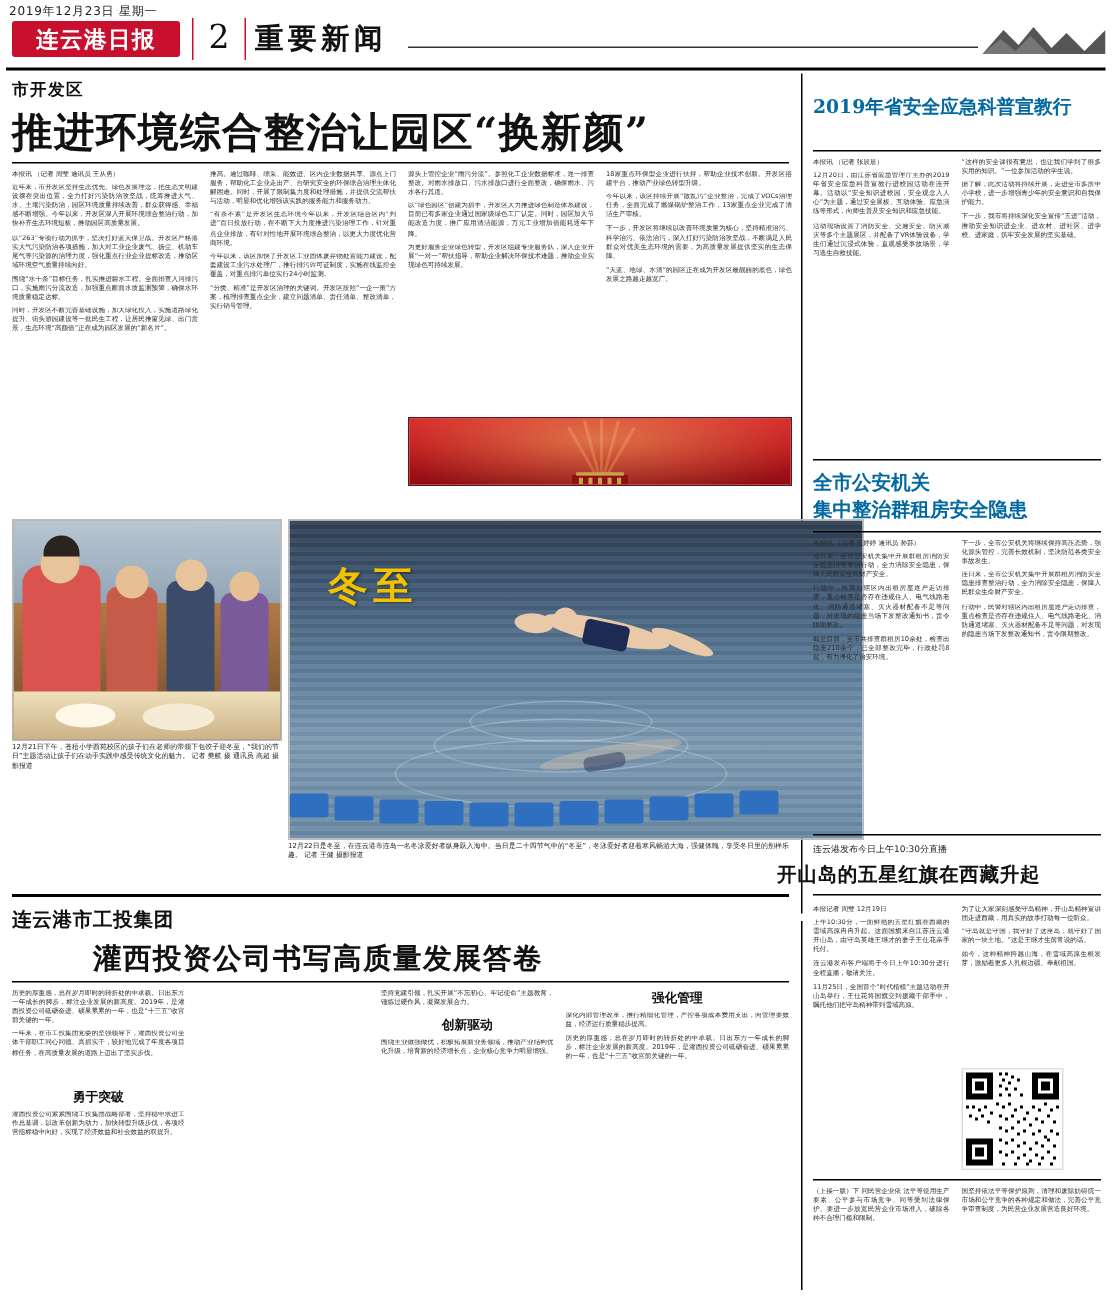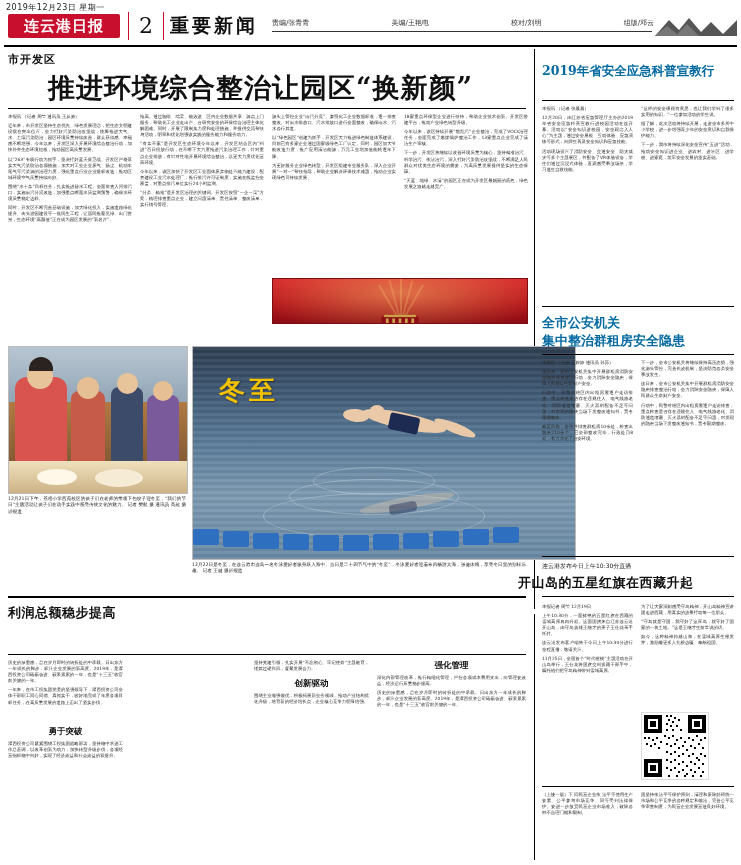--- a/index.html
+++ b/index.html
@@ -46,21 +46,21 @@
     text-align:justify;word-break:break-all;overflow:hidden;
     font-family:"DejaVu Sans","Liberation Sans",sans-serif;
   }
   .col{position:absolute;overflow:hidden;}
 
   
   .kicker{font-size:11px;font-weight:bold;letter-spacing:1px;color:#111;
     font-family:"DejaVu Serif","Liberation Serif",serif;}
   .bighead{
     font-family:"DejaVu Serif","Liberation Serif",serif;
-    font-weight:bold;font-size:27px;letter-spacing:1px;color:#111;white-space:nowrap;margin-left:40px;
+    font-weight:bold;font-size:27px;letter-spacing:1px;color:#111;white-space:nowrap;
   }
 
   
   .banner{
     position:absolute;border:1px solid #7a0d12;overflow:hidden;
     background:linear-gradient(180deg,#d6252a 0%,#b5121a 55%,#8d0d14 100%);
   }
   .banner-text{
     position:absolute;left:0;top:50%;transform:translateY(-50%);width:100%;
     text-align:center;font-family:"DejaVu Serif","Liberation Serif",serif;
@@ -117,26 +117,20 @@
 
 <div class="page">
 
   <div class="masthead">
     <div class="md-date">2019年12月23日 星期一</div>
     <div class="md-title">连云港日报</div>
     <div class="md-sep"></div>
     <div class="md-pageno">2</div>
     <div class="md-sep2"></div>
     <div class="md-section">重要新闻</div>
-    <div class="md-meta">
-      <span>责编/张青青</span>
-      <span>美编/王艳电</span>
-      <span>校对/刘明</span>
-      <span>组版/邓云</span>
-    </div>
     <div class="md-rule"></div>
     <svg class="md-mtn" viewBox="0 0 82 22">
       <path d="M0 22 L14 6 L24 16 L34 4 L46 18 L56 8 L68 20 L82 6 L82 22 Z" fill="#555"></path>
       <path d="M0 22 L12 12 L22 20 L32 10 L44 22 Z" fill="#777"></path>
     </svg>
   </div>
 
   <div class="hr" style="left:4px;top:45px;width:733px;height:2px;"></div>
   <div class="vr" style="left:534px;top:49px;width:1px;height:560px;"></div>
 
@@ -230,21 +224,22 @@
     <div class="float" style="left:210px;bottom:10px;width:26px;height:16px;"></div>
     <div class="float" style="left:240px;bottom:12px;width:26px;height:16px;"></div>
     <div class="float" style="left:270px;bottom:14px;width:26px;height:16px;"></div>
     <div class="float" style="left:300px;bottom:16px;width:26px;height:16px;"></div>
     <div class="pb-title" style="left:26px;top:26px;">冬至</div>
   </div>
   <div class="cap" style="left:192px;top:562px;width:334px;height:26px;">12月22日是冬至，在连云港市连岛一名冬泳爱好者纵身跃入海中。当日是二十四节气中的“冬至”，冬泳爱好者迎着寒风畅游大海，强健体魄，享受冬日里的别样乐趣。 记者 王健 摄影报道</div>
 
   <div class="hr" style="left:8px;top:596px;width:518px;height:2px;"></div>
 
-  <div style="position:absolute;left:8px;top:604px;" class="mid-head">利润总额稳步提高</div>
+  <div style="position:absolute;left:8px;top:604px;" class="mid-head">连云港市工投集团</div>
+  <div style="position:absolute;left:62px;top:626px;" class="big-sub">灌西投资公司书写高质量发展答卷</div>
   <div class="hr" style="left:8px;top:654px;width:518px;height:1px;"></div>
 
   <div class="col" style="left:8px;top:660px;width:115px;height:200px;">
     <div class="txt">历史的厚重感，总在岁月即时的转折处的中承载。日出东方一年成长的脚步，标注企业发展的新高度。2019年，是灌西投资公司砥砺奋进、硕果累累的一年，也是“十三五”收官前关键的一年。</div>
     <div class="txt" style="margin-top:3px;">一年来，在市工投集团党委的坚强领导下，灌西投资公司全体干部职工同心同德、真抓实干，较好地完成了年度各项目标任务，在高质量发展的道路上迈出了坚实步伐。</div>
     <div class="small-head" style="margin:20px 0 3px;">勇于突破</div>
     <div class="txt">灌西投资公司紧紧围绕工投集团战略部署，坚持稳中求进工作总基调，以改革创新为动力，加快转型升级步伐，各项经营指标稳中向好，实现了经济效益和社会效益的双提升。</div>
   </div>
   <div class="col" style="left:254px;top:660px;width:115px;height:200px;">
     <div class="txt">坚持党建引领，扎实开展“不忘初心、牢记使命”主题教育，锤炼过硬作风，凝聚发展合力。</div>

